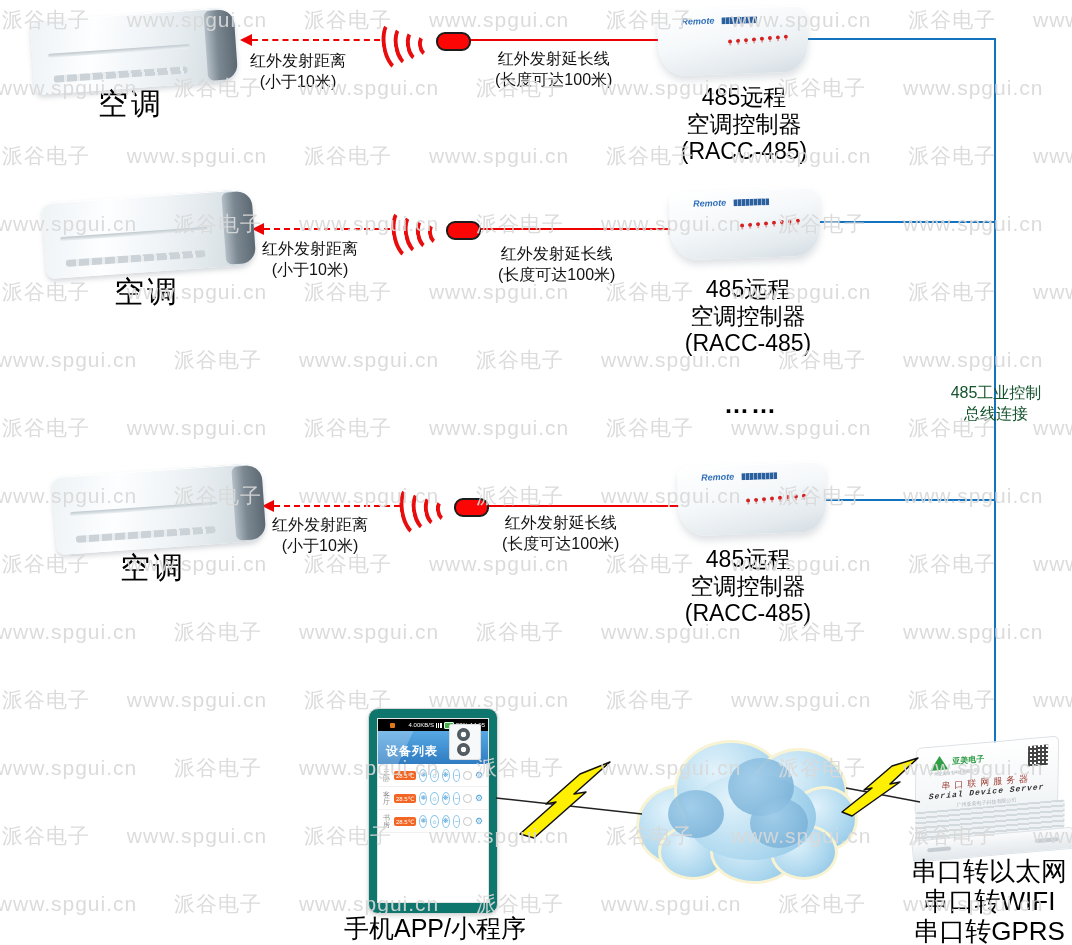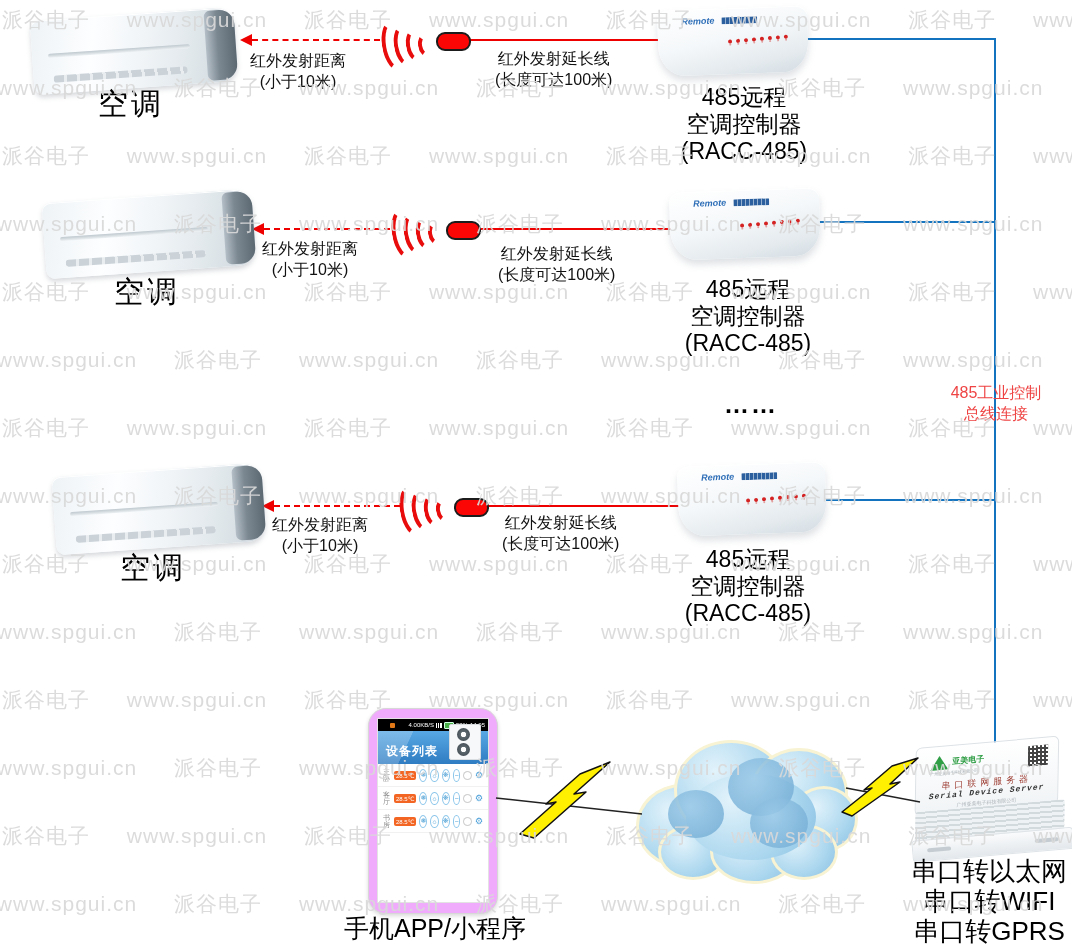--- a/index.html
+++ b/index.html
@@ -48,25 +48,25 @@
       background:linear-gradient(168deg,#ffffff 0%,#f5f8fa 45%,#e4eaee 78%,#d4dde3 100%);
       box-shadow:0 5px 7px rgba(140,150,160,.28), inset 0 1px 0 #fff;}
   .ctrl .brand{position:absolute;top:7px;left:24px;font-size:9px;font-style:italic;font-weight:700;color:#2f6fb8;}
   .ctrl .brandbar{position:absolute;top:9px;left:64px;width:36px;height:7px;background:#2b5f9e;border-radius:1px;
       background-image:repeating-linear-gradient(90deg,rgba(255,255,255,.5) 0 1px,transparent 1px 4px);}
   .ctrl .leds{position:absolute;display:flex;gap:4px;transform:rotate(-3deg);}
   .ctrl .leds i{width:4px;height:4px;border-radius:50%;background:#d42222;box-shadow:0 3px 0 -1px #e0a0a0;}
   .ctrl-name{position:absolute;z-index:3;text-align:center;font-size:23px;line-height:27px;color:#000;white-space:nowrap;}
 
   .ellipsis{position:absolute;z-index:3;font-size:25px;font-weight:700;letter-spacing:2px;color:#000;}
-  .bus-label{position:absolute;z-index:3;text-align:center;font-size:16px;line-height:21px;color:#ef4444;}
-
-  
-  .phone{position:absolute;z-index:2;width:128px;height:204px;background:#f0abfc;border:1px solid #d7d7d7;
-      border-radius:18px;box-shadow:0 2px 4px rgba(0,0,0,.15);}
+  .bus-label{position:absolute;z-index:3;text-align:center;font-size:16px;line-height:21px;color:#14532d;}
+
+  
+  .phone{position:absolute;z-index:2;width:128px;height:204px;background:#0f766e;border:1px solid #d7d7d7;
+      border-radius:10px;box-shadow:0 2px 4px rgba(0,0,0,.15);}
   .ph-screen{position:absolute;left:8px;right:8px;top:9px;bottom:10px;background:#fff;border:1px solid #e3e3e3;overflow:hidden;}
   .ph-status{height:12px;background:#000;display:flex;align-items:center;justify-content:flex-end;gap:2px;
       padding:0 3px;font-size:6px;color:#fff;white-space:nowrap;}
   .ph-status .dotA{position:absolute;left:12px;width:5px;height:5px;background:#e07818;border-radius:1px;}
   .ph-status .bars{width:6px;height:5px;background:linear-gradient(90deg,#fff 0 1px,transparent 1px 2px,#fff 2px 3px,transparent 3px 4px,#fff 4px 6px);}
   .ph-status .batt{width:8px;height:5px;background:#49b04a;border:1px solid #cfd;border-radius:1px;}
   .ph-header{position:relative;height:33px;background:linear-gradient(180deg,#57a8e4,#2f7cc2);}
   .ph-header .shine{position:absolute;inset:0;background:linear-gradient(115deg,rgba(255,255,255,.22) 28%,transparent 28.5%);}
   .ph-title{position:absolute;left:8px;bottom:4px;font-size:12px;font-weight:700;color:#fff;letter-spacing:1px;}
   .hdr-unit{position:absolute;right:7px;top:-7px;width:30px;height:34px;background:#f6f8f9;border:1px solid #d9dde0;border-radius:2px;}

